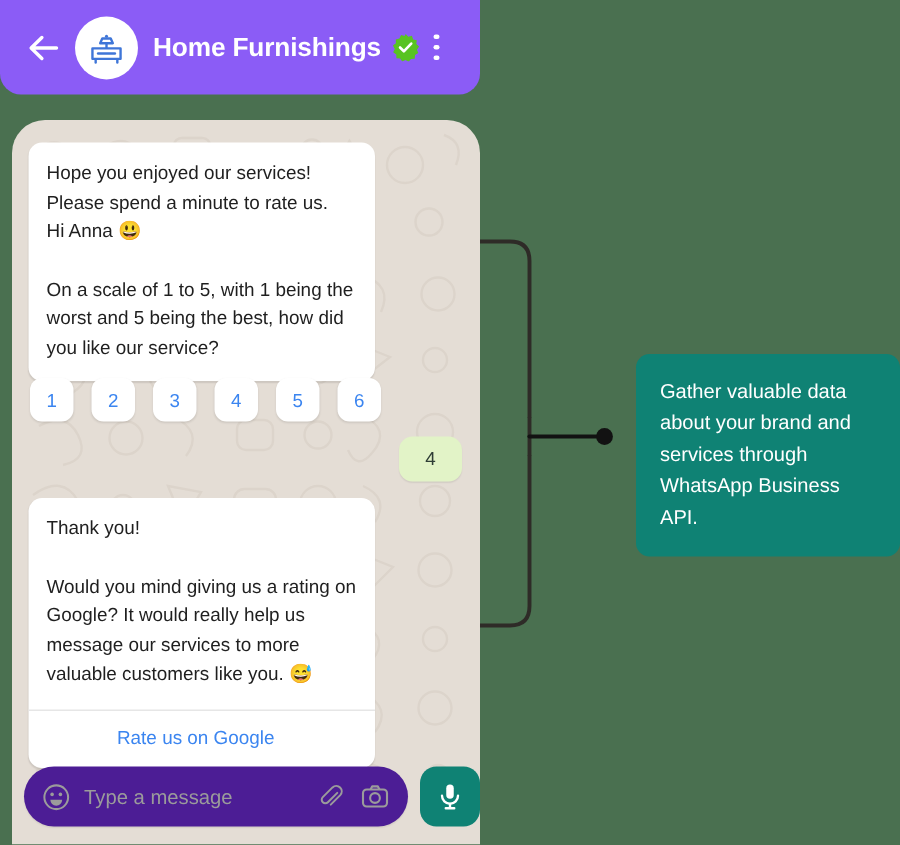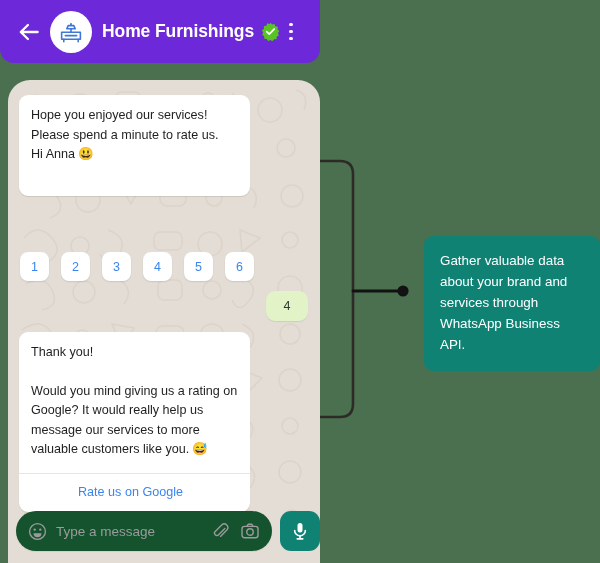--- a/index.html
+++ b/index.html
@@ -25,21 +25,21 @@
     height: 563px;
   }
 
   
   #chat-header {
     position: absolute;
     left: 0px;
     top: 0px;
     width: 320px;
     height: 63px;
-    background: #6d28d9;
+    background: #8b5cf6;
     border-radius: 0 0 14px 14px;
     display: flex;
     align-items: center;
     padding: 0 12px;
     box-sizing: border-box;
   }
   #back-arrow {
     width: 26px;
     height: 26px;
     flex: 0 0 auto;
@@ -191,21 +191,21 @@
     left: 8px;
     bottom: 10px;
     width: 304px;
     height: 44px;
     display: flex;
     align-items: center;
   }
   #composer-field {
     flex: 1 1 auto;
     height: 40px;
-    background: #14532d;
+    background: #4c1d95;
     border-radius: 21px;
     display: flex;
     align-items: center;
     padding: 0 12px;
     box-sizing: border-box;
     box-shadow: 0 1px 1px rgba(0,0,0,0.07);
   }
   #composer-placeholder {
     flex: 1 1 auto;
     color: #9b9b9b;
@@ -381,20 +381,21 @@
         <circle cx="208" cy="440" r="12"></circle>
         <path d="M236 428 l20 8 l-16 16 z"></path>
         <circle cx="284" cy="438" r="8"></circle>
       </g>
     </svg>
 
     <div class="bubble-in" id="bubble-greeting">
       <p class="bubble-para">Hope you enjoyed our services! Please spend a minute to rate us.</p>
       <p class="bubble-para">Hi Anna 😃</p>
       <div class="bubble-gap"></div>
+      <p class="bubble-para">On a scale of 1 to 5, with 1 being the worst and 5 being the best, how did you like our service?</p>
     </div>
 
     <div id="rating-buttons">
       <div class="rating-btn">1</div>
       <div class="rating-btn">2</div>
       <div class="rating-btn">3</div>
       <div class="rating-btn">4</div>
       <div class="rating-btn">5</div>
       <div class="rating-btn">6</div>
     </div>

